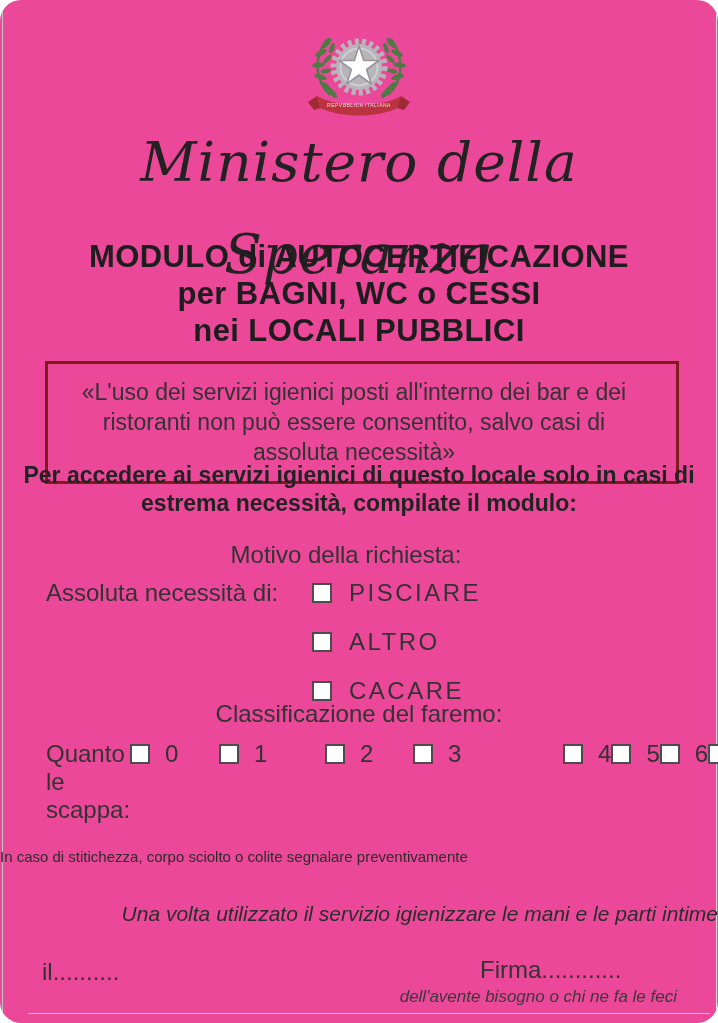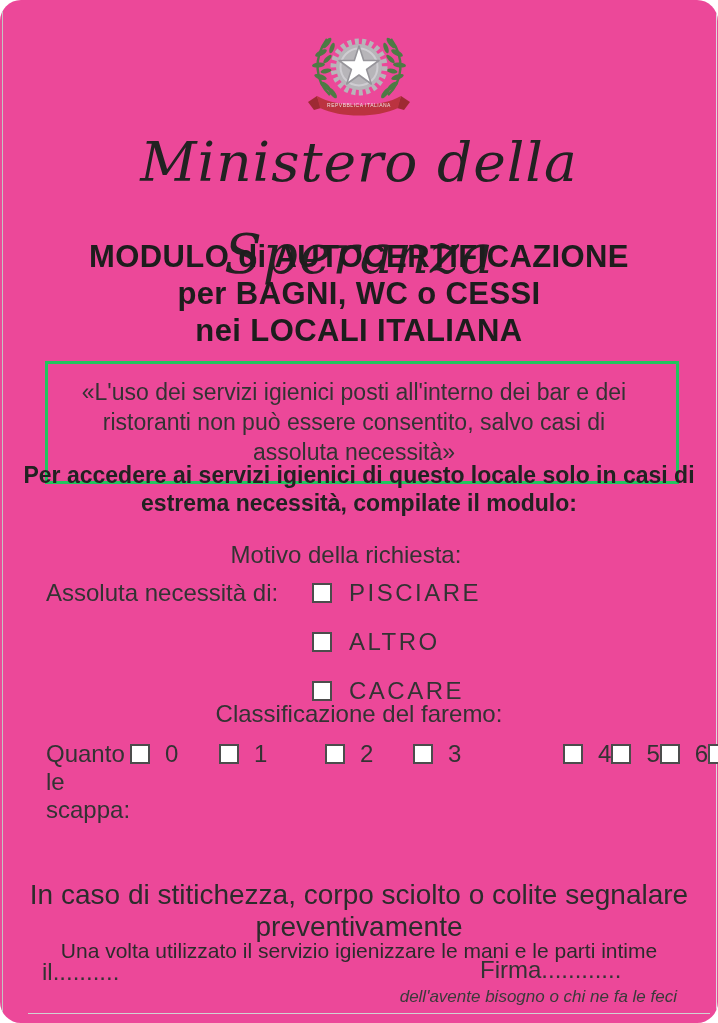--- a/index.html
+++ b/index.html
@@ -19,21 +19,21 @@
     color:#222;letter-spacing:1px;line-height:92px;
   }
 
   .title{
     position:absolute;top:238px;left:0;width:100%;text-align:center;
     font-weight:bold;font-size:31px;line-height:37px;color:#1d1d1d;letter-spacing:.4px;
   }
 
   .quote-box{
     position:absolute;top:361px;left:45px;right:39px;
-    border:3px solid #22c55e;box-sizing:border-box;
+    border:3px solid #7f1d1d;box-sizing:border-box;
     padding:13px 26px 14px 10px;text-align:center;
     font-size:23px;line-height:30px;color:#333;
   }
 
   .instruction{
     position:absolute;top:461px;left:20px;right:20px;text-align:center;
     font-weight:bold;font-size:23px;line-height:28px;color:#222;
   }
 
   .section-heading{
@@ -53,26 +53,26 @@
   }
   .option-row .opt-label{margin-left:17px;font-size:24px;letter-spacing:2.5px;color:#333;}
 
   .risk-block{position:absolute;top:737px;left:46px;right:14px;display:flex;}
   .risk-label{width:219px;font-size:24px;color:#333;padding-top:3px;}
   .risk-grid{display:grid;grid-template-columns:89px 106px 88px 150px;grid-auto-rows:34px;grid-auto-flow:column;}
   .risk-cell{display:flex;align-items:center;}
   .risk-cell .num{margin-left:15px;font-size:24px;color:#333;}
 
   .warning{
-    position:absolute;top:848px;left:0;width:100%;text-align:center;
-    font-size:28px;color:#2c2c2c;margin-top:31px;
+    position:absolute;top:848px;left:0;width:100%;
+    font-size:15px;color:#2c2c2c;
   }
   .notes{
-    position:absolute;top:938px;left:0;width:100%;text-align:center;
-    font-size:21px;line-height:25px;color:#2c2c2c;
+    position:absolute;top:901px;left:0;width:100%;text-align:right;
+    font-style:italic;font-size:21px;line-height:25px;color:#2c2c2c;
   }
 
   .footer-date{position:absolute;top:958px;left:42px;font-size:24px;color:#333;}
   .footer-firma{position:absolute;top:956px;left:480px;font-size:24px;color:#333;}
   .footer-note{
     position:absolute;top:987px;right:41px;font-size:17px;color:#3a3a3a;
     font-style:italic;
   }
 </style>
 </head>
@@ -126,21 +126,21 @@
         <text x="60" y="85" text-anchor="middle" font-size="5" fill="#efdcdc" font-family="Liberation Sans, sans-serif" letter-spacing="0.5">REPVBBLICA ITALIANA</text>
       </g>
     </svg>
   </div>
 
   <div class="ministry">Ministero della Speranza</div>
 
   <div class="title">
     <div>MODULO di AUTOCERTIFICAZIONE</div>
     <div>per BAGNI, WC o CESSI</div>
-    <div>nei LOCALI ITALIANA</div>
+    <div>nei LOCALI PUBBLICI</div>
   </div>
 
   <div class="quote-box">
     <span>«L'uso dei servizi igienici posti all'interno dei bar e dei ristoranti non può essere consentito, salvo casi di assoluta necessità»</span>
   </div>
 
   <div class="instruction">Per accedere ai servizi igienici di questo locale solo in casi di estrema necessità, compilate il modulo:</div>
 
   <div class="section-heading reason-heading">Motivo della richiesta:</div>
 

